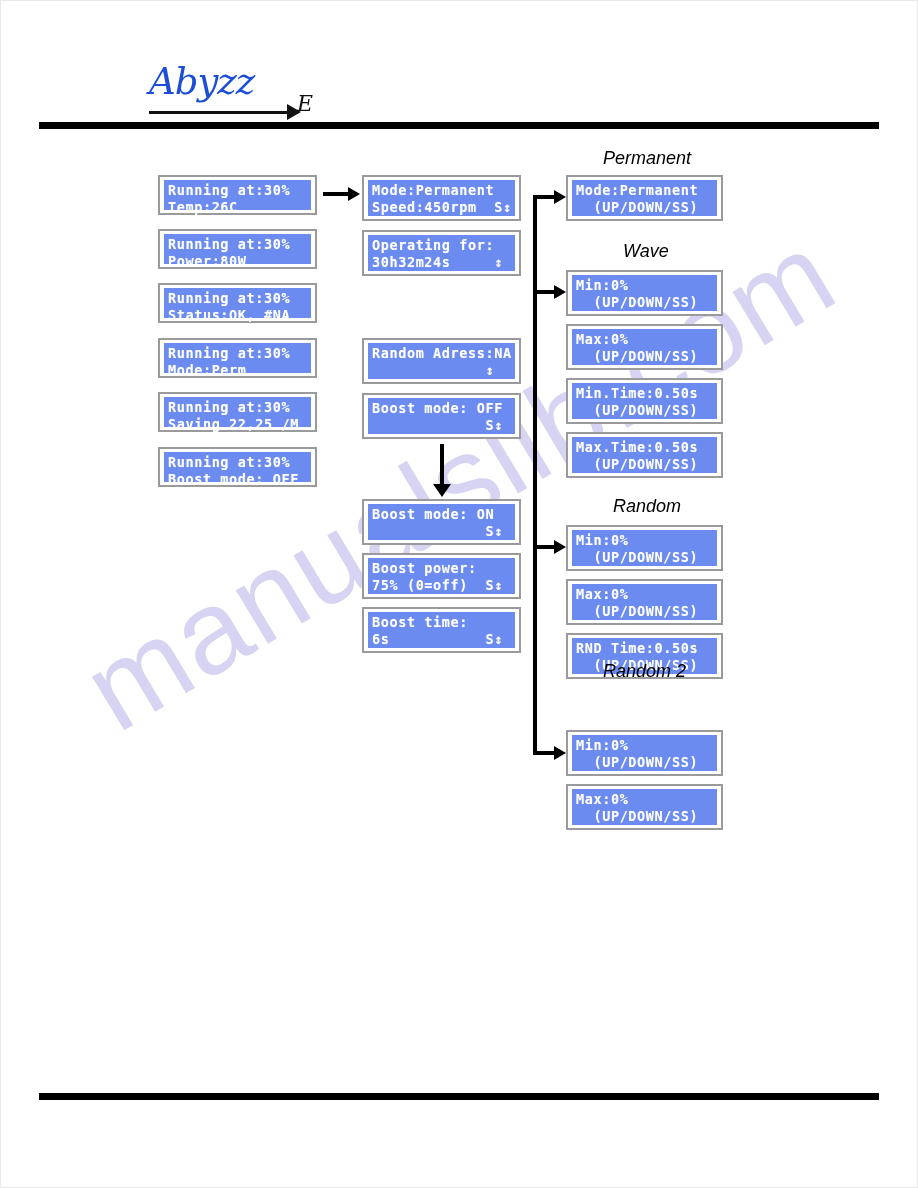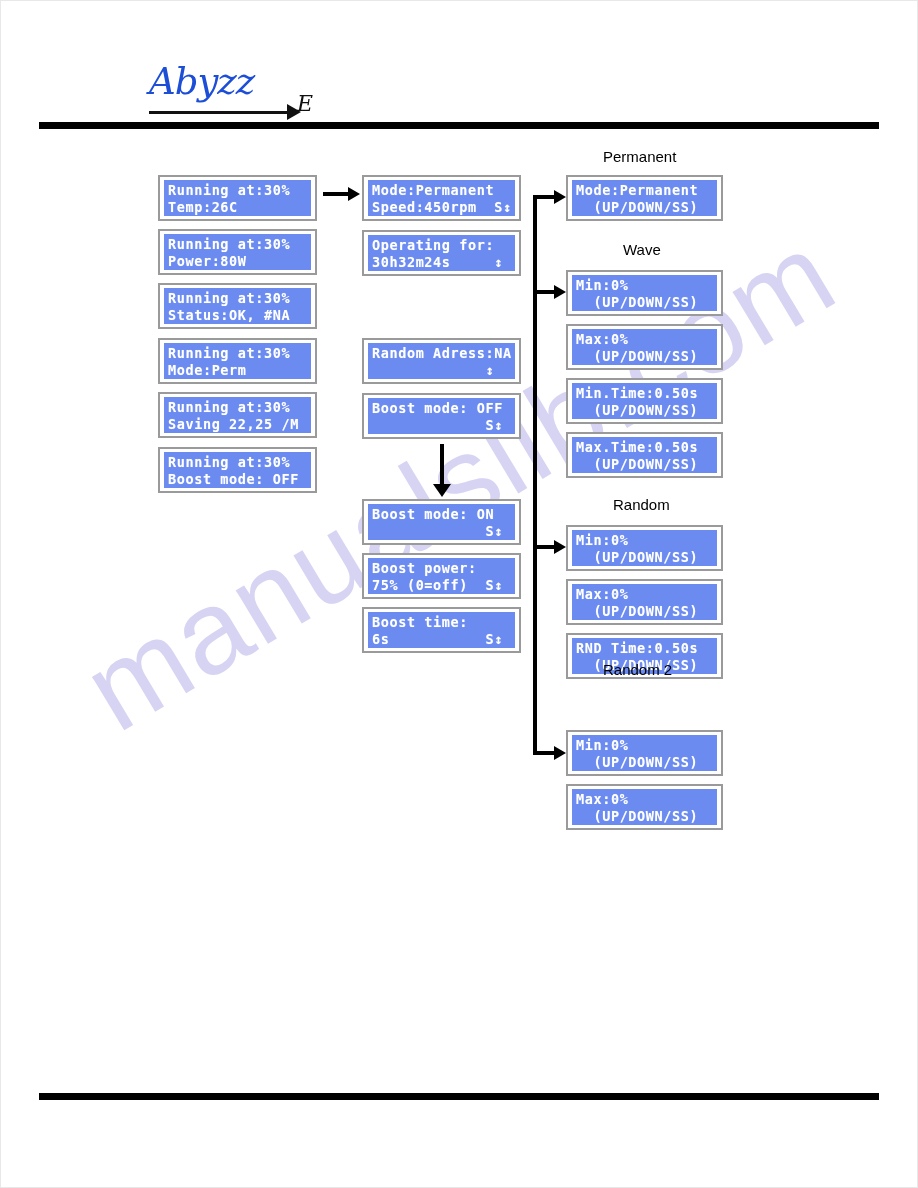--- a/index.html
+++ b/index.html
@@ -134,32 +134,33 @@
     font-size: 13.5px;
     line-height: 17px;
     color: #ffffff;
     letter-spacing: 0.6px;
     white-space: pre;
     font-weight: 700;
     text-shadow: 0 0 1px rgba(255,255,255,0.35);
   }
 
   
-  .col1 { left: 157px; width: 159px; height: 46px; }
+  .col1 { left: 157px; width: 159px; height: 40px; }
   .col2 { left: 361px; width: 159px; height: 46px; }
   .col3 { left: 565px; width: 157px; height: 46px; }
 
   
   .group-title {
     position: absolute;
     font-family: "Liberation Sans", sans-serif;
-    font-size: 15px;
+    font-size: 18px;
     color: #000000;
     z-index: 3;
     white-space: nowrap;
+    font-style: italic;
   }
 
   
   .arrow-h {
     position: absolute;
     height: 4px;
     background: #000000;
     z-index: 4;
   }
   .arrow-h::after {

